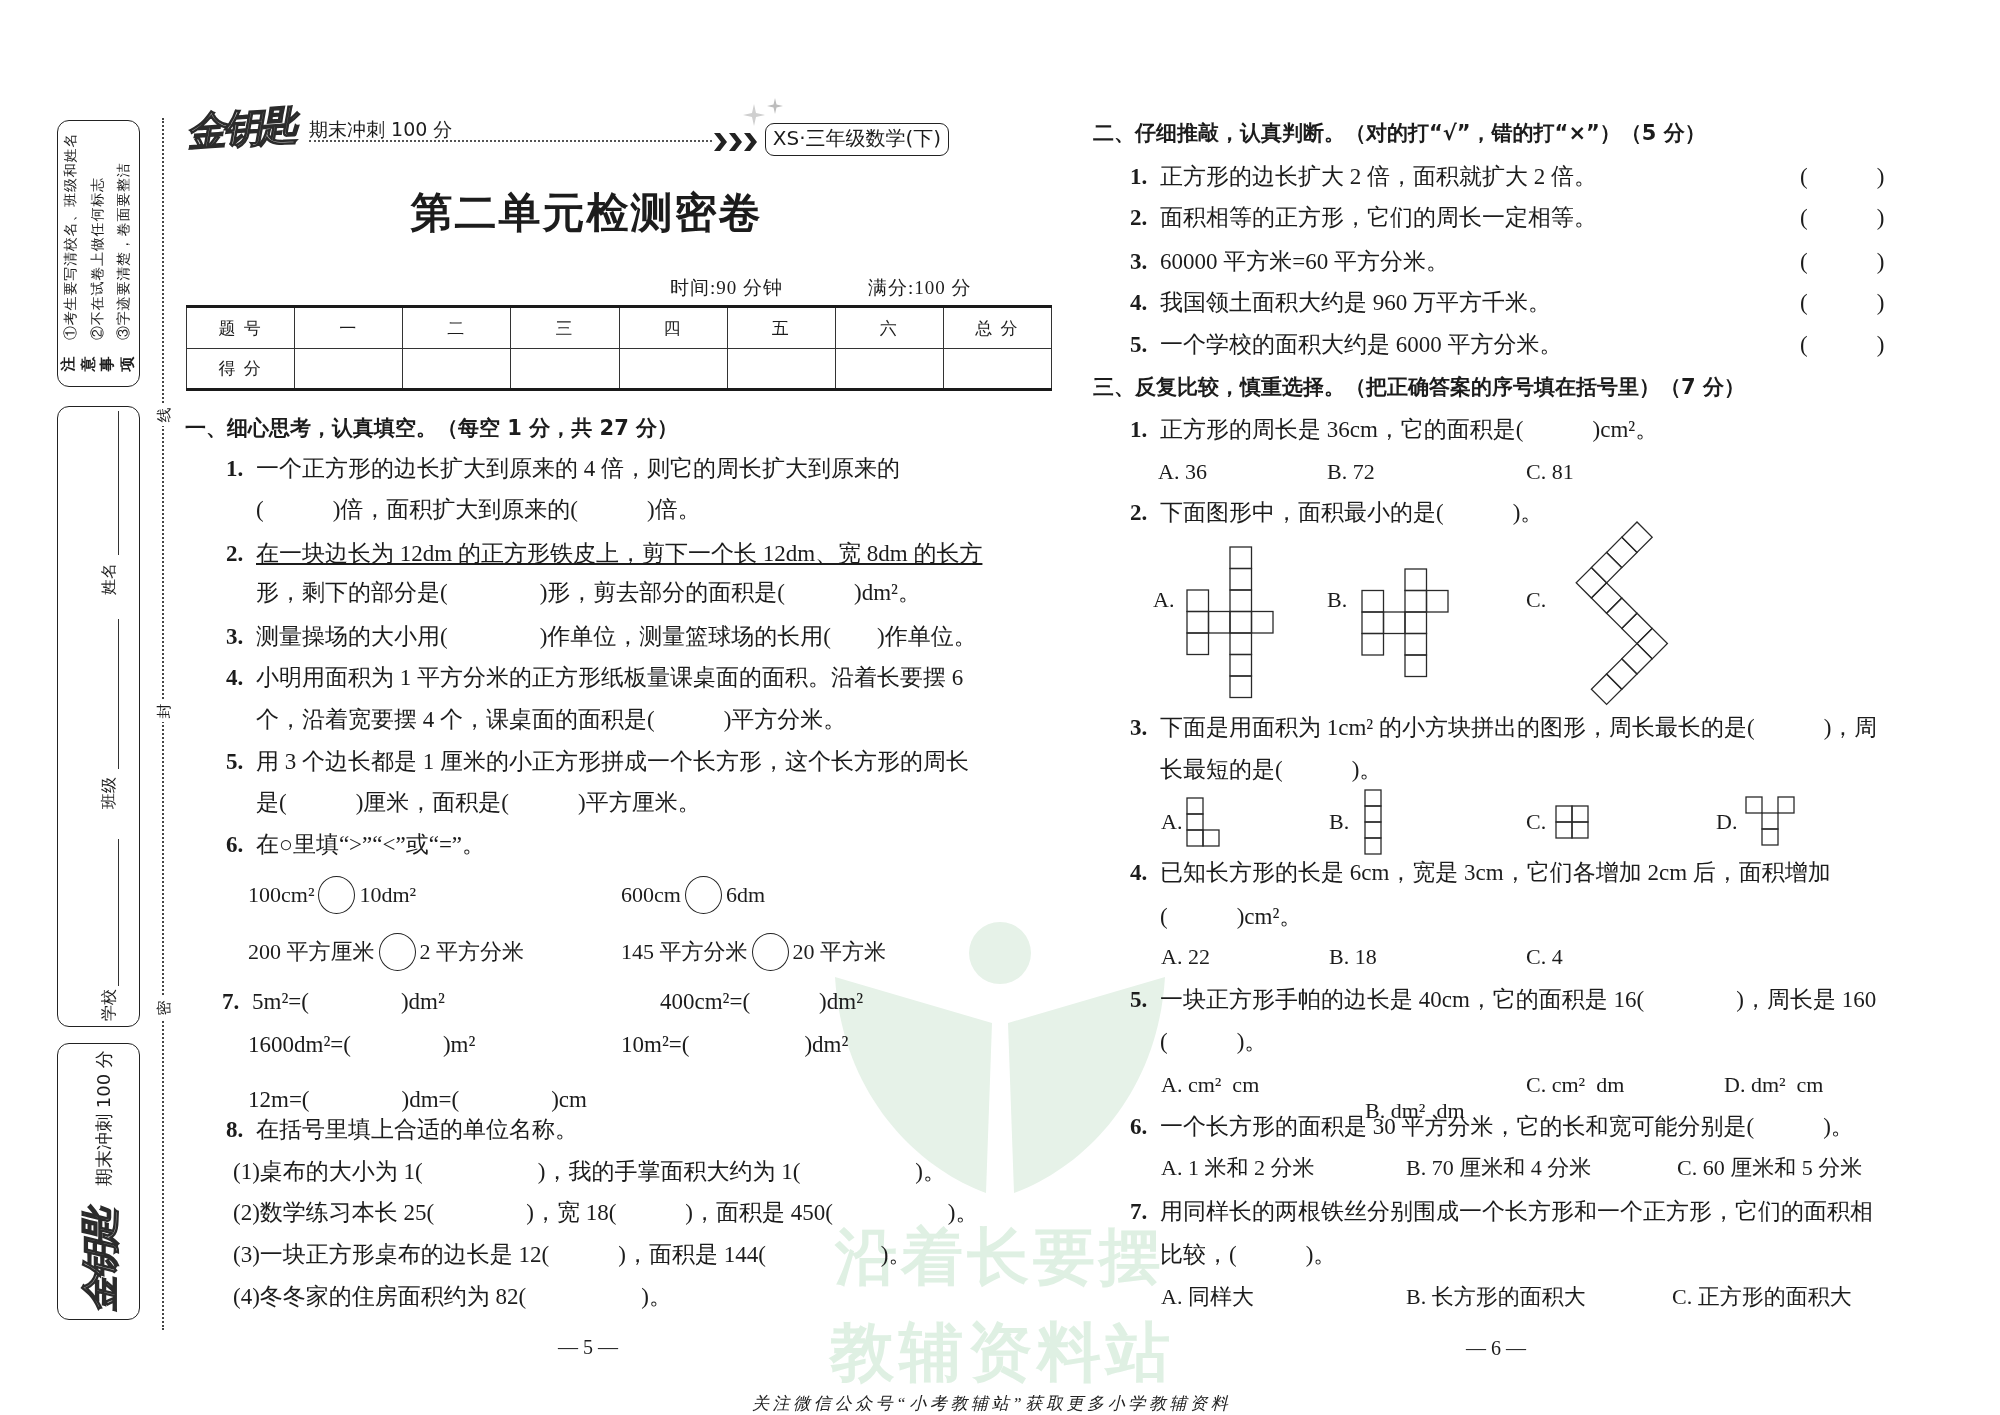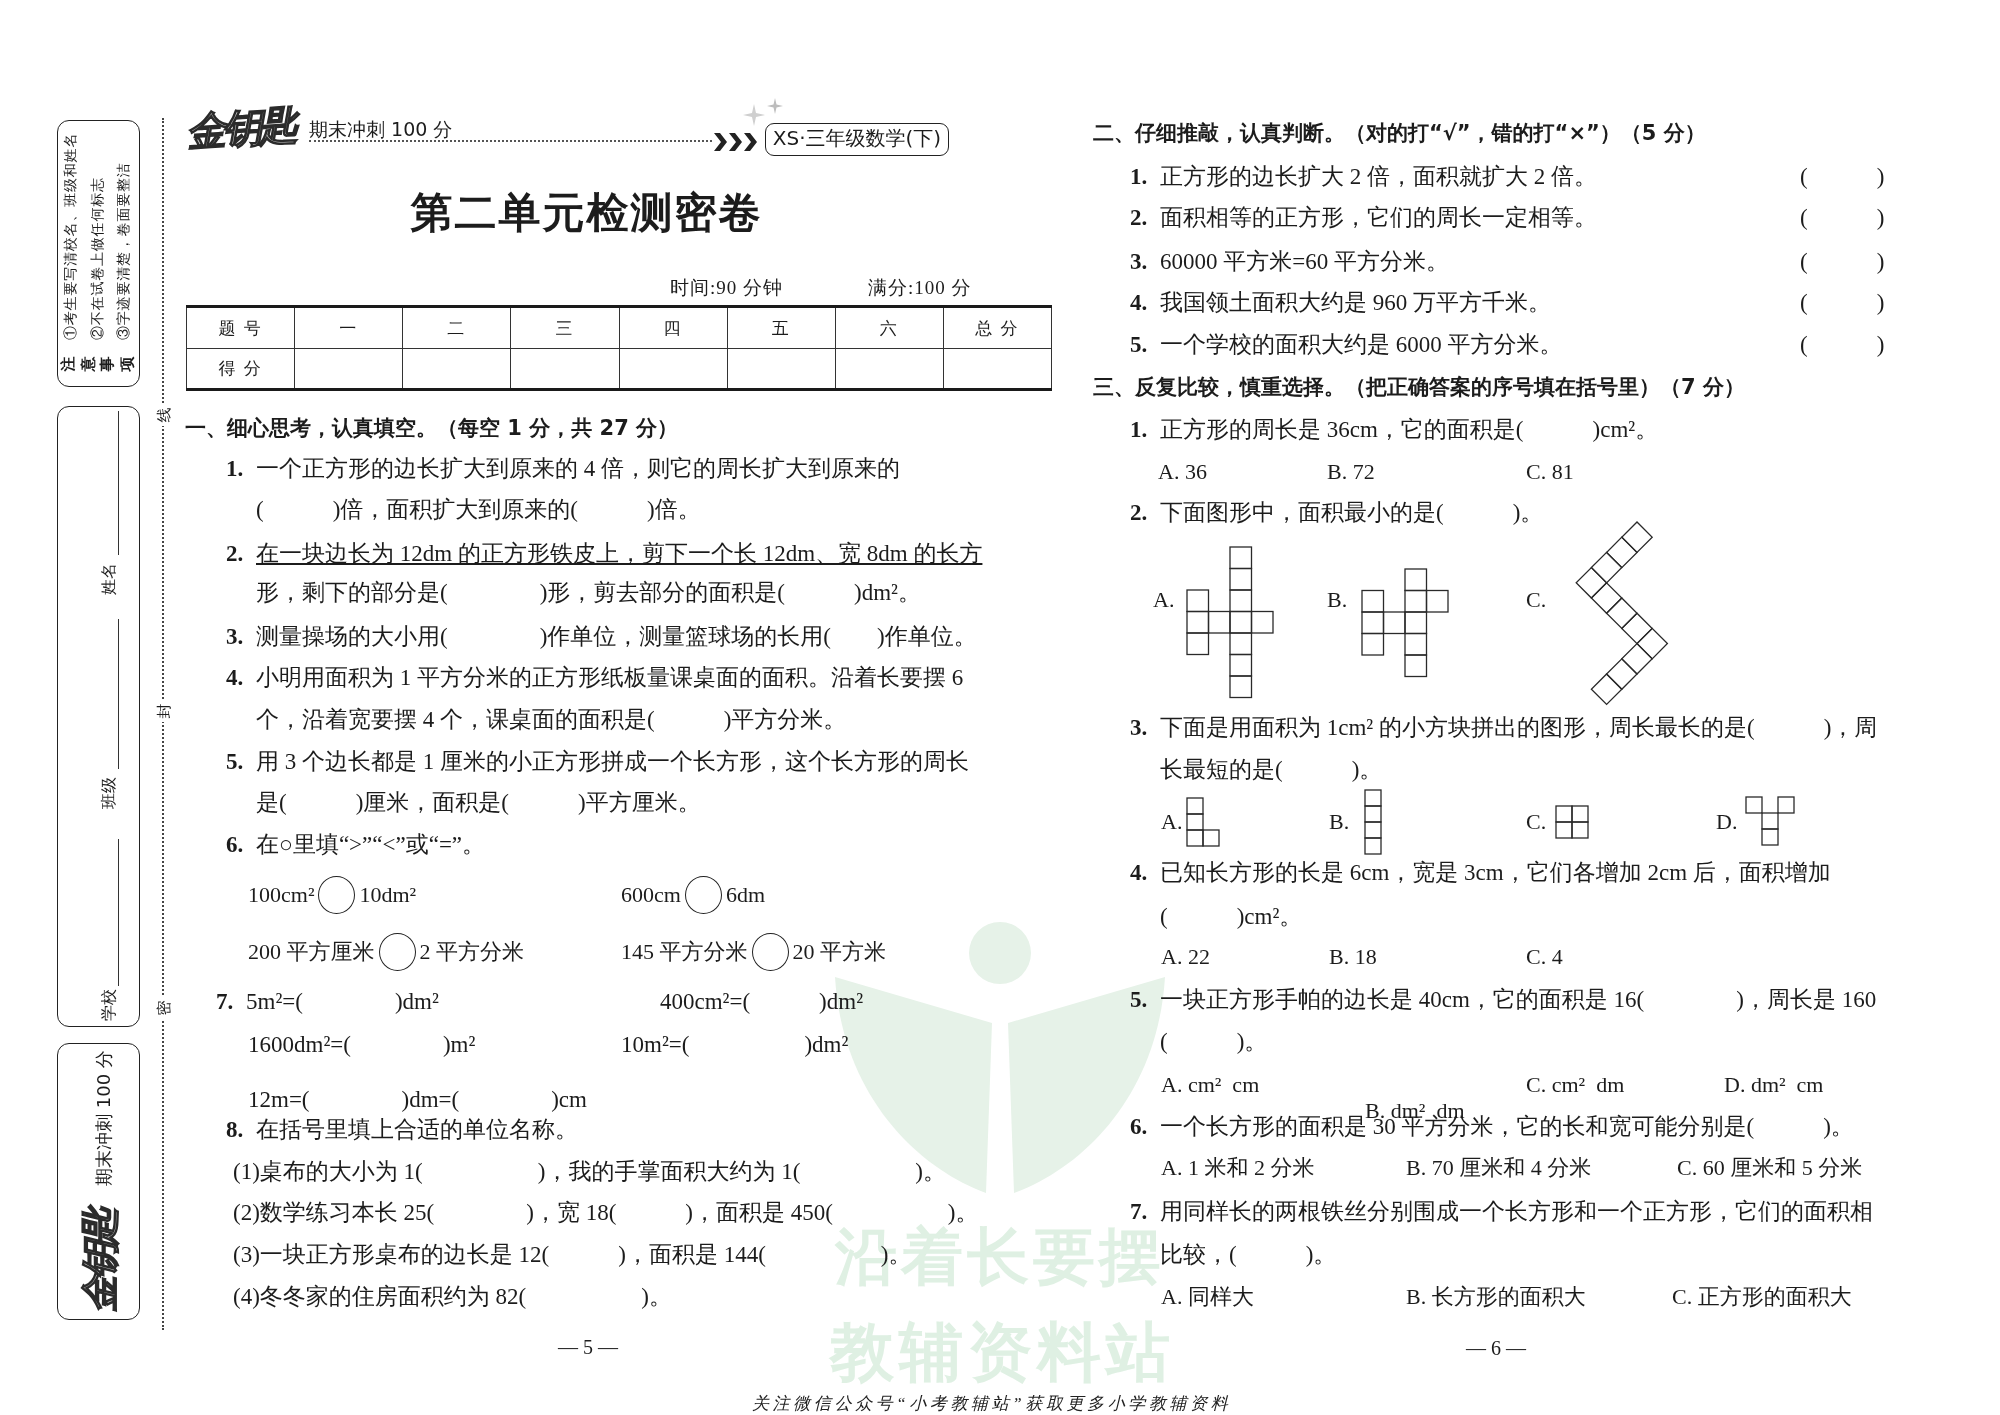--- a/index.html
+++ b/index.html
@@ -139,21 +139,21 @@
 
 <div class="ln" style="left:226px;top:747px;"><span class="qn">5.</span><span>用 3 个边长都是 1 厘米的小正方形拼成一个长方形，这个长方形的周长</span></div>
 <div class="ln" style="left:256px;top:788px;">是(　　　)厘米，面积是(　　　)平方厘米。</div>
 
 <div class="ln" style="left:226px;top:830px;"><span class="qn">6.</span><span>在○里填“&gt;”“&lt;”或“=”。</span></div>
 <div class="cmp" style="left:248px;top:876px;"><span>100cm²</span><span class="circ"></span><span>10dm²</span></div>
 <div class="cmp" style="left:621px;top:876px;"><span>600cm</span><span class="circ"></span><span>6dm</span></div>
 <div class="cmp" style="left:248px;top:933px;"><span>200 平方厘米</span><span class="circ"></span><span>2 平方分米</span></div>
 <div class="cmp" style="left:621px;top:933px;"><span>145 平方分米</span><span class="circ"></span><span>20 平方米</span></div>
 
-<div class="ln" style="left:216px;top:987px;"><span class="qn">7.</span><span>5m²=(　　　　)dm²</span></div>
+<div class="ln" style="left:222px;top:987px;"><span class="qn">7.</span><span>5m²=(　　　　)dm²</span></div>
 <div class="ln" style="left:660px;top:987px;">400cm²=(　　　)dm²</div>
 <div class="ln" style="left:248px;top:1030px;">1600dm²=(　　　　)m²</div>
 <div class="ln" style="left:621px;top:1030px;">10m²=(　　　　　)dm²</div>
 <div class="ln" style="left:248px;top:1085px;">12m=(　　　　)dm=(　　　　)cm</div>
 
 <div class="ln" style="left:226px;top:1115px;"><span class="qn">8.</span><span>在括号里填上合适的单位名称。</span></div>
 <div class="ln" style="left:233px;top:1157px;">(1)桌布的大小为 1(　　　　　)，我的手掌面积大约为 1(　　　　　)。</div>
 <div class="ln" style="left:233px;top:1198px;">(2)数学练习本长 25(　　　　)，宽 18(　　　)，面积是 450(　　　　　)。</div>
 <div class="ln" style="left:233px;top:1240px;">(3)一块正方形桌布的边长是 12(　　　)，面积是 144(　　　　　)。</div>
 <div class="ln" style="left:233px;top:1282px;">(4)冬冬家的住房面积约为 82(　　　　　)。</div>

